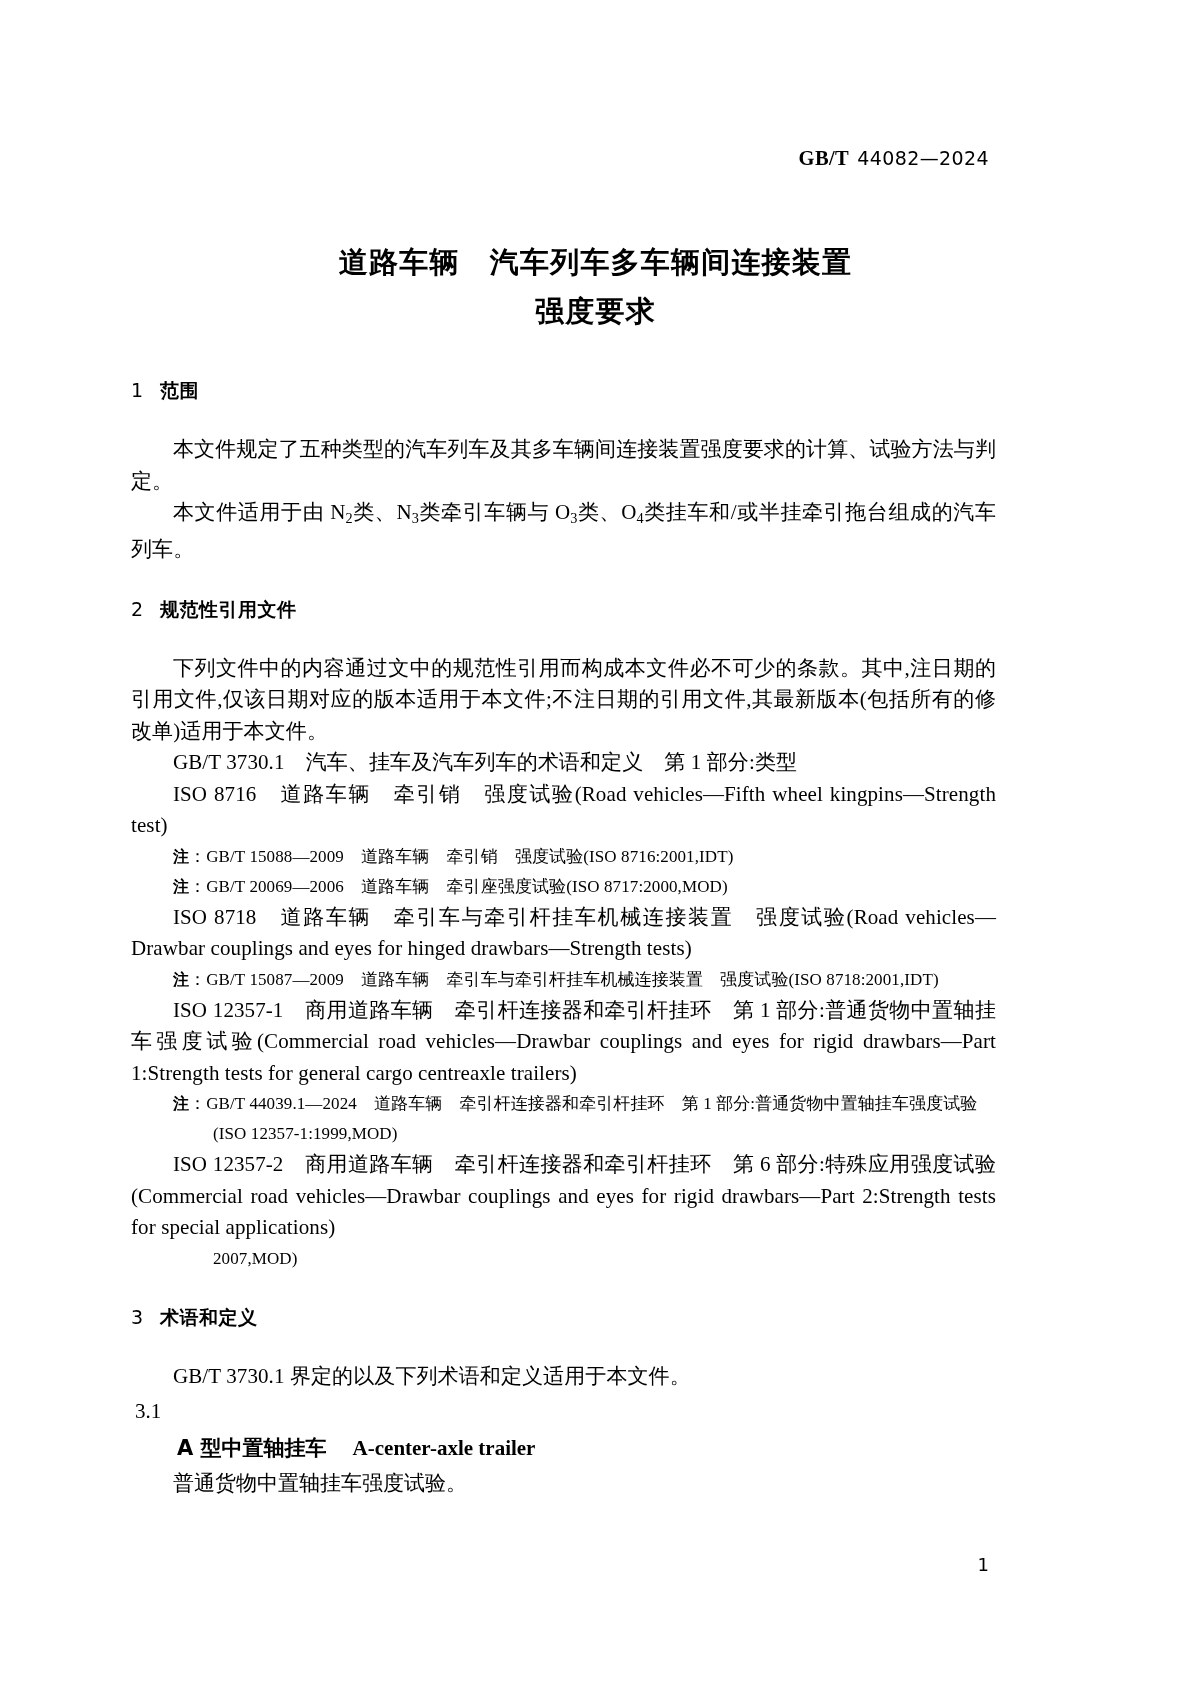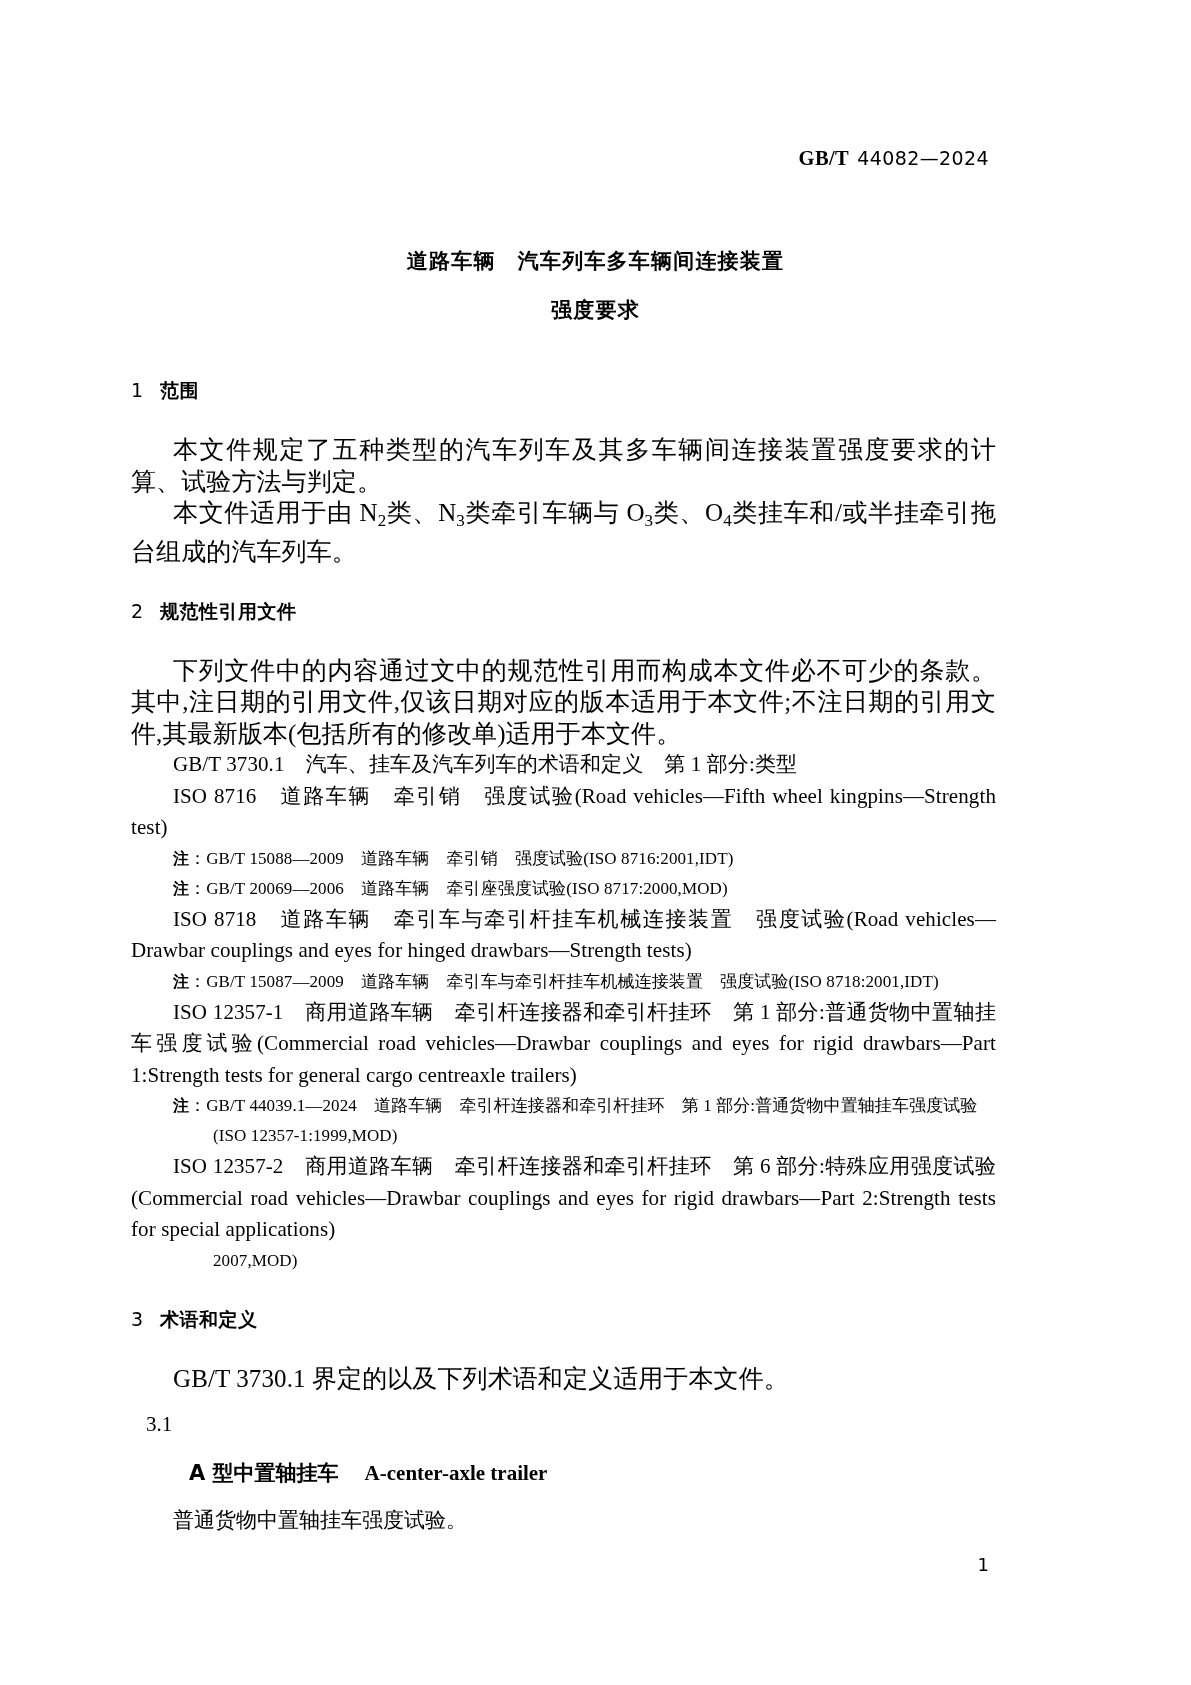--- a/index.html
+++ b/index.html
@@ -42,23 +42,23 @@
   }
   
   .title-block {
     position: absolute;
     top: 222px;
     left: 0;
     width: 1191px;
     text-align: center;
   }
   .title-line {
-    font-family: Liberation Mono, monospace;
-    font-weight: bold;
-    font-size: 21px;
+    font-family: Liberation Sans, sans-serif;
+    font-weight: bold;
+    font-size: 29px;
     letter-spacing: 1.2px;
     line-height: 49px;
   }
   
   .content {
     position: absolute;
     left: 131px;
     top: 362px;
     width: 865px;
   }
@@ -73,21 +73,21 @@
   .clause-head .cnum {
     display: inline-block;
     width: 29px;
     font-weight: normal;
   }
   .gap-after-head { height: 30px; }
   .gap-before-head { height: 31px; }
   
   p.para {
     margin: 0;
-    font-size: 25px;
+    font-size: 21px;
     line-height: 31.5px;
     text-align: justify;
     text-justify: inter-ideograph;
     text-indent: 42px;
     letter-spacing: 0.1px;
   }
   
   p.ref {
     margin: 0;
     font-size: 21px;
@@ -115,26 +115,26 @@
   }
   p.note.cont {
     padding-left: 82px;
   }
   .sub {
     font-size: 0.68em;
     vertical-align: -0.28em;
   }
   
   .term-num {
-    margin: 15px;
+    margin: 4px;
     font-size: 21px;
     line-height: 31.5px;
   }
   .term-name {
-    margin: 16px;
+    margin: 4px;
     font-size: 21px;
     line-height: 32px;
     text-indent: 42px;
     font-weight: bold;
     font-family: "DejaVu Sans", "Liberation Sans", sans-serif;
   }
   .term-name .en {
     font-family: "Liberation Serif", "DejaVu Serif", serif;
     font-weight: bold;
   }

